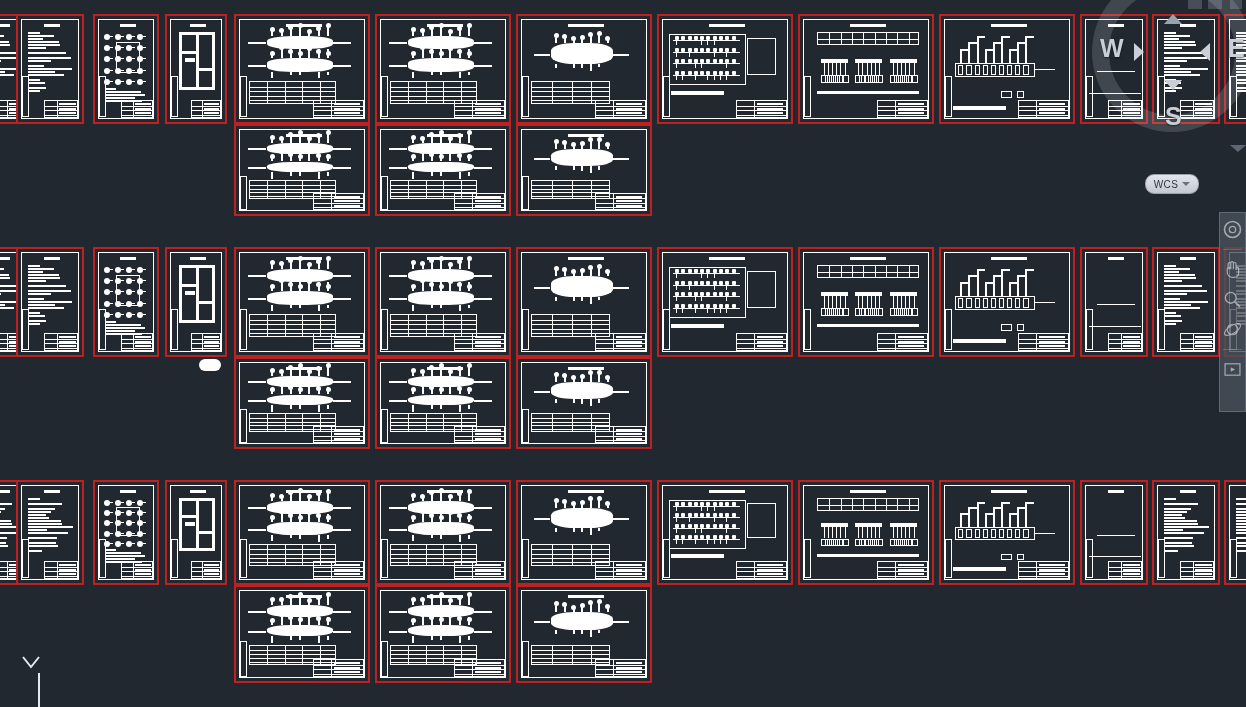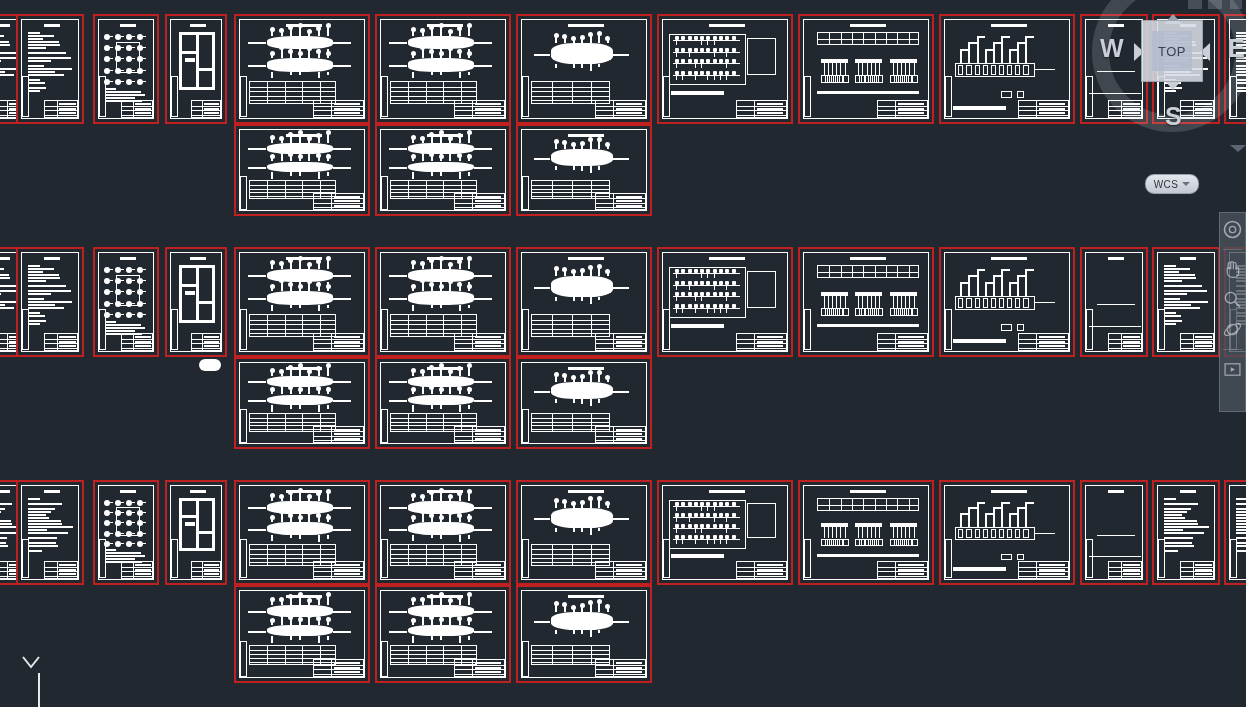--- a/index.html
+++ b/index.html
@@ -2441,23 +2441,20 @@
 <div id="viewcube">
   <div class="vc-ring"></div>
   <div class="vc-ar vc-ar-n"></div>
   <div class="vc-ar vc-ar-s"></div>
   <div class="vc-ar vc-ar-w"></div>
   <div class="vc-ar vc-ar-e"></div>
   <div class="vc-l vc-n">N</div>
   <div class="vc-l vc-s">S</div>
   <div class="vc-l vc-w">W</div>
   <div class="vc-l vc-e">E</div>
-  <div class="vc-face">
-    <span>TOP</span>
-  </div>
 </div>
 
 <div id="vc-chevron"></div>
 
 <div id="wcs">
   <span class="wt">WCS</span>
   <span class="wc"></span>
 </div>
 
 <div id="navbar">

